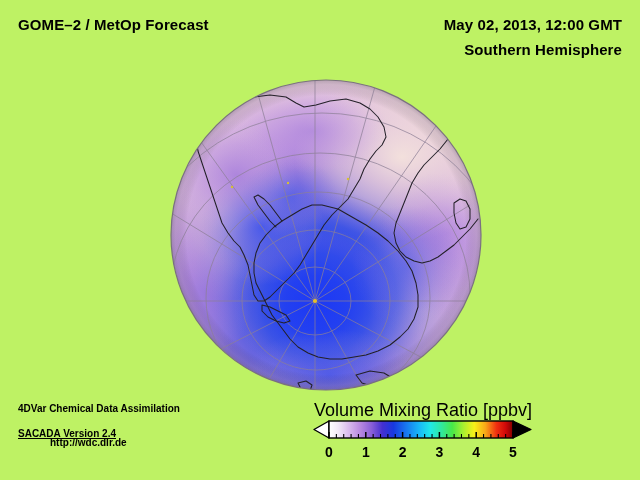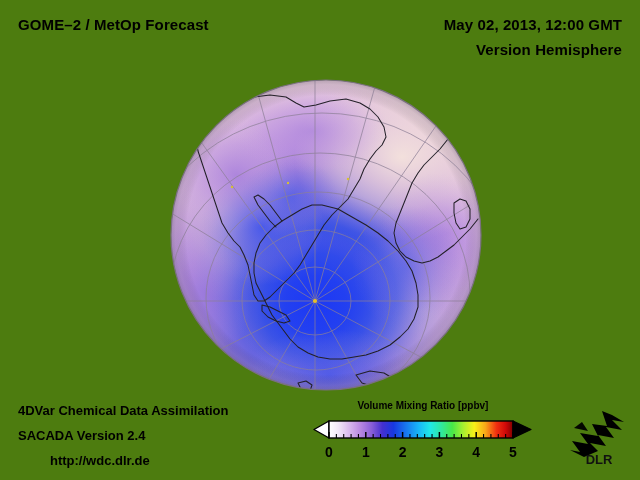--- a/index.html
+++ b/index.html
@@ -5,21 +5,21 @@
 <style>
   html, body {
     margin: 0;
     padding: 0;
     background: #ffffff;
   }
   #page {
     position: relative;
     width: 640px;
     height: 480px;
-    background: #4d7c0f;
+    background: #bef264;
     overflow: hidden;
     font-family: "Liberation Sans", sans-serif;
     color: #000000;
     -webkit-font-smoothing: antialiased;
   }
 
   
   .hdr {
     position: absolute;
     font-size: 15px;
@@ -44,43 +44,43 @@
     top: 79px;
     width: 312px;
     height: 312px;
   }
   #globe-svg { display: block; width: 312px; height: 312px; }
 
   
   .foot {
     position: absolute;
     left: 18px;
-    font-size: 13px;
+    font-size: 10px;
     font-weight: bold;
     white-space: nowrap;
   }
   #foot-1 { top: 403px; }
-  #foot-2 { top: 428px; }
-  #foot-3 { top: 453px; padding-left: 32px; }
+  #foot-2 { top: 428px; text-decoration: underline; }
+  #foot-3 { top: 437px; padding-left: 32px; }
 
   
   #cbar-block {
     position: absolute;
     left: 312px;
     top: 400px;
     width: 222px;
     height: 72px;
   }
   #cbar-title {
     position: absolute;
     left: 0; top: 0;
     width: 222px;
     text-align: center;
-    font-size: 10px;
-    font-weight: bold;
+    font-size: 18px;
+    font-weight: normal;
     white-space: nowrap;
   }
   #cbar-svg {
     position: absolute;
     left: 0;
     top: 19px;
     width: 222px;
     height: 25px;
     display: block;
   }
@@ -121,21 +121,21 @@
 </head>
 <body>
 
 <div id="page">
 
   <div class="hdr" id="hdr-title-1">GOME–2 / MetOp Forecast</div>
 
 
   <div class="hdr" id="hdr-date">May 02, 2013, 12:00 GMT</div>
 
-  <div class="hdr" id="hdr-region">Version Hemisphere</div>
+  <div class="hdr" id="hdr-region">Southern Hemisphere</div>
 
   <div id="globe-wrap">
     <svg id="globe-svg" viewBox="0 0 312 312" xmlns="http://www.w3.org/2000/svg">
       <defs>
         <clipPath id="discClip">
           <circle cx="156" cy="156" r="155"></circle>
         </clipPath>
 
         <radialGradient id="gField" cx="47%" cy="68%" r="88%">
           <stop offset="0%" stop-color="#2138f2"></stop>
@@ -375,24 +375,14 @@
         <div class="cbar-tick" style="left: 17px;">0</div>
         <div class="cbar-tick" style="left: 53.8px;">1</div>
         <div class="cbar-tick" style="left: 90.6px;">2</div>
         <div class="cbar-tick" style="left: 127.4px;">3</div>
         <div class="cbar-tick" style="left: 164.2px;">4</div>
         <div class="cbar-tick" style="left: 201px;">5</div>
       </div>
   </div>
 
 
-  <div id="logo-dlr">
-    <svg class="logo-svg" viewBox="0 0 62 56" xmlns="http://www.w3.org/2000/svg">
-      <g fill="#000000">
-
-        <polygon points="34,1 39,16 24,14 30,26 12,23 20,34 4,31 12,42 2,40 16,47 30,41 22,33 38,36 30,25 46,28 38,17 54,20 44,10 56,12 44,5"></polygon>
-        <polygon points="6,18 20,21 14,12" opacity="0.95"></polygon>
-      </g>
-      <text x="31" y="54" text-anchor="middle" font-family="'Liberation Sans', sans-serif" font-size="13" font-weight="bold" fill="#111111">DLR</text>
-    </svg>
-  </div>
 
 </div>
 
 </body></html>

